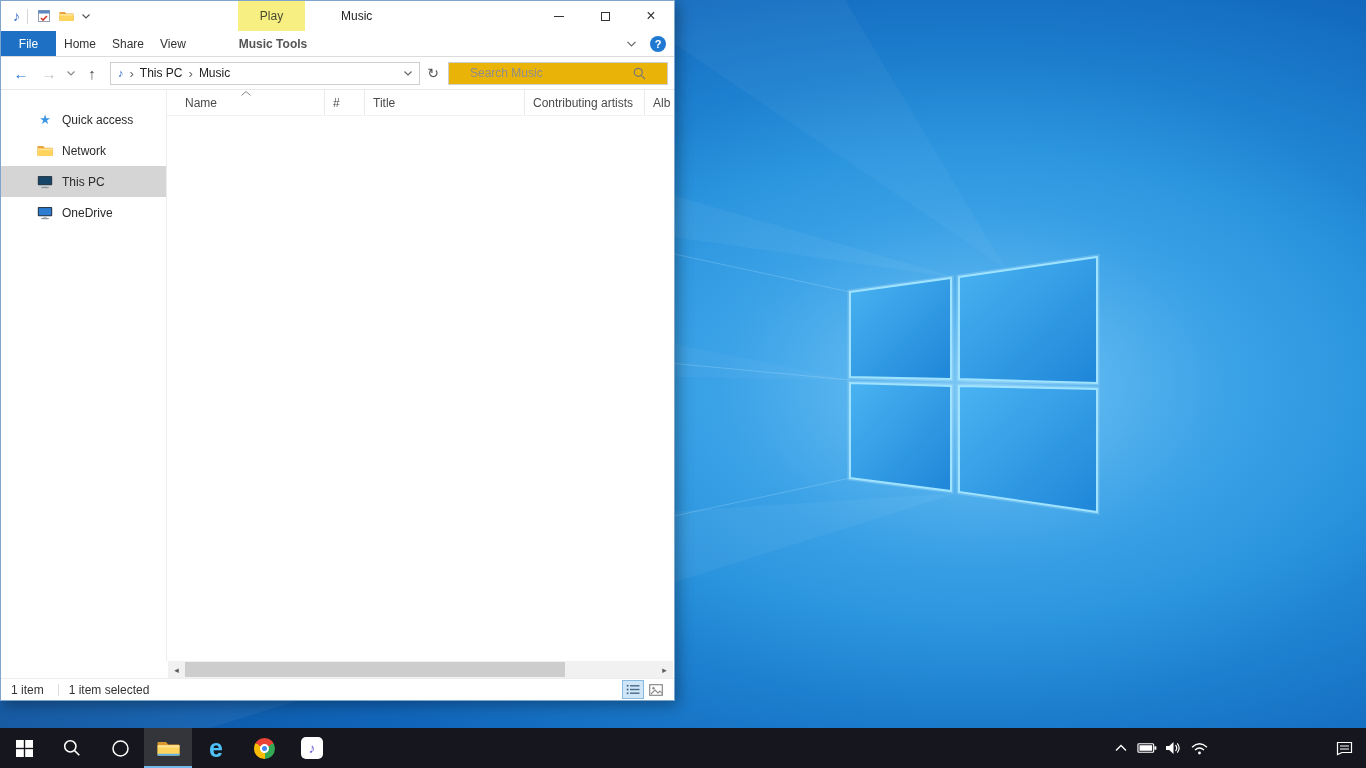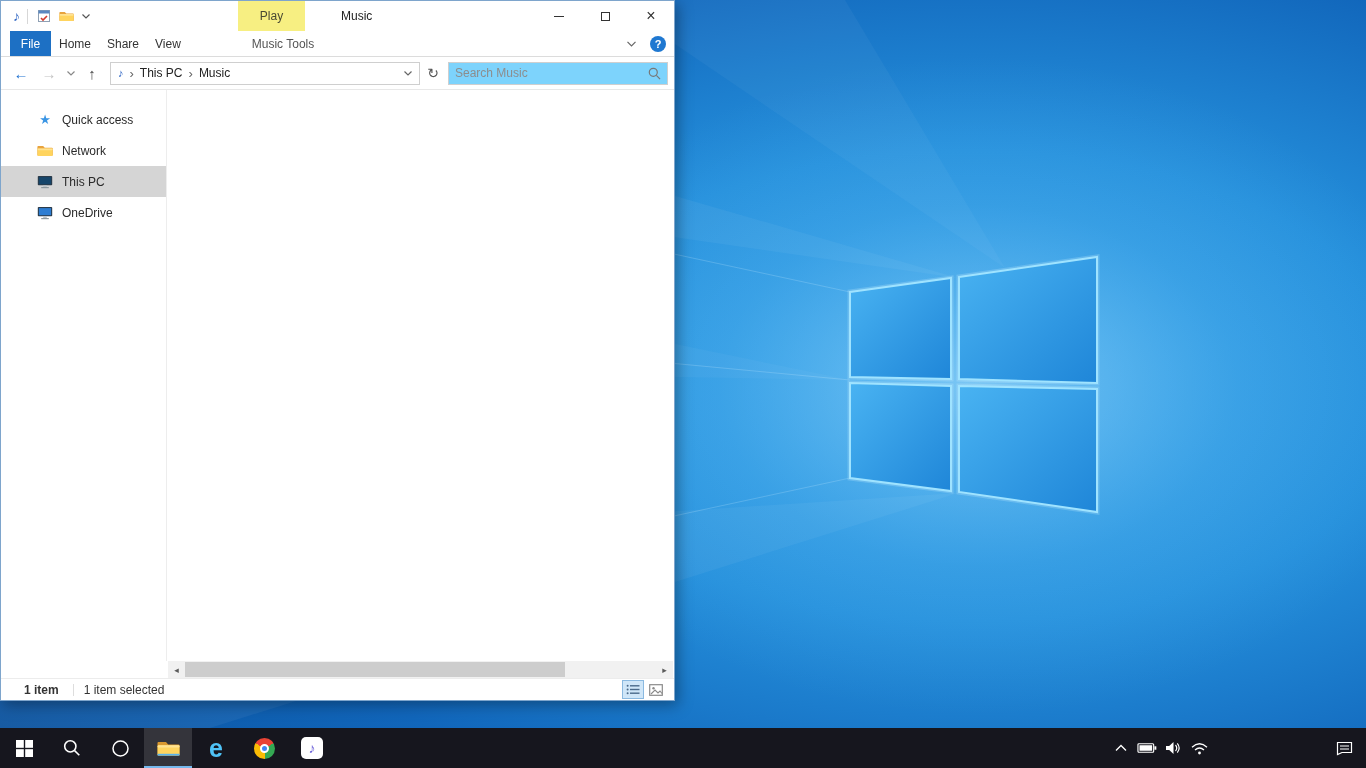--- a/index.html
+++ b/index.html
@@ -28,25 +28,25 @@
   .win-title { position:absolute; left:340px; top:0; height:30px; line-height:30px; color:#222; }
   .win-controls { position:absolute; right:0; top:0; height:30px; display:flex; }
   .wc-btn { width:46px; height:30px; display:flex; align-items:center; justify-content:center; color:#333; }
   .wc-btn.close { font-size:16px; }
   .min-glyph { width:10px; height:1px; background:#333; display:block; }
   .max-glyph { width:9px; height:9px; border:1px solid #333; display:block; }
 
   
   .tabrow { position:absolute; top:30px; left:0; right:0; height:26px; background:#fff;
             border-bottom:1px solid #dcdcdc; display:flex; align-items:stretch; }
-  .file-tab { margin-left:9px; width:41px; background:var(--file-tab,#1d70c4); color:#fff;
+  .file-tab { width:55px; background:var(--file-tab,#1d70c4); color:#fff;
               display:flex; align-items:center; justify-content:center; }
   .rtab { padding:0 8px; color:#333; display:flex; align-items:center; }
-  .rtab-mt { position:absolute; left:237px; top:0; width:90px; height:100%;
-             display:flex; align-items:center; justify-content:center; color:#555; }
+  .rtab-mt { position:absolute; left:227px; top:0; width:90px; height:100%;
+             display:flex; align-items:center; justify-content:center; color:#555;font-weight:bold; }
   .tab-right { position:absolute; right:8px; top:0; height:100%; display:flex; align-items:center; gap:11px; }
   .collapse-btn { width:16px; height:16px; display:flex; align-items:center; justify-content:center; }
   .help-btn { width:16px; height:16px; border-radius:50%; background:var(--help-blue,#1f78d1); color:#fff;
               font-size:11px; font-weight:bold; display:flex; align-items:center; justify-content:center; }
 
   
   .navbar { position:absolute; top:56px; left:0; right:0; height:33px; background:#fff;
             border-bottom:1px solid #e8e8e8; display:flex; align-items:center; padding:0 6px; }
   .nav-btn { width:28px; height:26px; display:flex; align-items:center; justify-content:center; font-size:15px; }
   .nav-btn.back { color:#1b6fd0; }
@@ -55,22 +55,22 @@
   .nav-chev { width:15px; height:26px; display:flex; align-items:center; justify-content:center; }
   .addressbar { width:310px; height:23px; border:1px solid #cfcfcf; background:#fff; margin-left:4px;
                 display:flex; align-items:center; padding:0 3px; }
   .addr-note { color:#2f66c4; font-size:11px; margin:0 4px; }
   .crumb-sep { color:#666; font-size:13px; margin:0 2px; }
   .crumb { color:#222; padding:0 4px; white-space:nowrap; }
   .addr-spacer { flex:1; }
   .addr-drop { width:16px; height:100%; display:flex; align-items:center; justify-content:center; }
   .refresh-btn { width:22px; height:26px; display:flex; align-items:center; justify-content:center;
                  color:#555; font-size:14px; margin-left:2px; }
-  .searchbox { flex:1; height:23px; border:1px solid #cfcfcf; background:#7dd3fc; margin-left:4px;
-               display:flex; align-items:center; padding:0 6px; min-width:0; }
+  .searchbox { flex:1; height:23px; border:1px solid #cfcfcf; background:#eab308; margin-left:4px;
+               display:flex; align-items:center; padding:0 21px; min-width:0; }
   .searchbox input { flex:1; border:none; outline:none; font:inherit; color:#333; min-width:0; background:transparent; }
   .searchbox input::placeholder { color:#8d8d8d; }
 
   
   .main { position:absolute; top:89px; left:0; right:0; bottom:39px; display:flex; background:#fff; }
   .sidebar { width:166px; border-right:1px solid #ededed; padding-top:14px; flex:none; }
   .side-item { height:31px; display:flex; align-items:center; padding-left:36px; gap:9px; color:#2b2b2b; }
   .side-item.selected { background:var(--sidebar-selected,#d5d5d5); }
   .side-icon { width:16px; height:14px; display:flex; align-items:center; justify-content:center; flex:none; }
   .star-glyph { color:#3a95e4; font-size:13px; line-height:1; }
@@ -94,21 +94,21 @@
   .hscroll { position:absolute; bottom:22px; left:167px; right:1px; height:17px; background:#f1f1f1;
              display:flex; align-items:center; }
   .hs-arrow { width:17px; height:17px; display:flex; align-items:center; justify-content:center;
               color:#5a5a5a; font-size:9px; flex:none; }
   .hs-track { flex:1; position:relative; height:100%; }
   .hs-thumb { position:absolute; left:0; top:1px; bottom:1px; width:380px; background:#cdcdcd; }
 
   
   .statusbar { position:absolute; bottom:0; left:0; right:0; height:22px; background:#fff;
                border-top:1px solid #ececec; display:flex; align-items:center; color:#333; }
-  .st-count { margin-left:23px;font-weight:bold; }
+  .st-count { margin-left:10px; }
   .st-divider { width:1px; height:12px; background:#ddd; margin:0 10px 0 14px; }
   .st-views { margin-left:auto; margin-right:8px; display:flex; gap:3px; }
   .view-btn { width:20px; height:17px; display:flex; align-items:center; justify-content:center; }
   .view-btn.active { background:#cfe6f8; outline:1px solid #8ab9e0; }
 
   
   .taskbar { position:absolute; left:0; top:728px; width:1366px; height:40px;
              background:var(--taskbar,#16161e); display:flex; align-items:stretch; }
   .tb-btn { width:48px; display:flex; align-items:center; justify-content:center; position:relative; flex:none; }
   .tb-btn.active { background:rgba(255,255,255,.13); }
@@ -298,20 +298,40 @@
               <rect x="1.9" y="2.1" width="12.2" height="7.1" fill="#2d7dd2"></rect>
               <rect x="6.2" y="10.4" width="3.6" height="1.6" fill="#b9c2c9"></rect>
               <rect x="4.2" y="12" width="7.6" height="1.2" fill="#8e999f"></rect>
             </svg>
           </span>
           <span>OneDrive</span>
         </div>
       </div>
 
       <div class="content">
+        <div class="header-row">
+          <div class="col c-name">
+            <svg class="sort-caret" width="10" height="5" viewBox="0 0 10 5">
+              <polyline points="0.5,4.5 5,0.5 9.5,4.5" fill="none" stroke="#8a8a8a" stroke-width="1"></polyline>
+            </svg>
+            <span>Name</span>
+          </div>
+          <div class="col c-num">
+            <span>#</span>
+          </div>
+          <div class="col c-title">
+            <span>Title</span>
+          </div>
+          <div class="col c-artists">
+            <span>Contributing artists</span>
+          </div>
+          <div class="col c-album">
+            <span>Alb</span>
+          </div>
+        </div>
       </div>
     </div>
 
     <div class="hscroll">
       <div class="hs-arrow">◂</div>
       <div class="hs-track">
         <div class="hs-thumb"></div>
       </div>
       <div class="hs-arrow">▸</div>
     </div>

